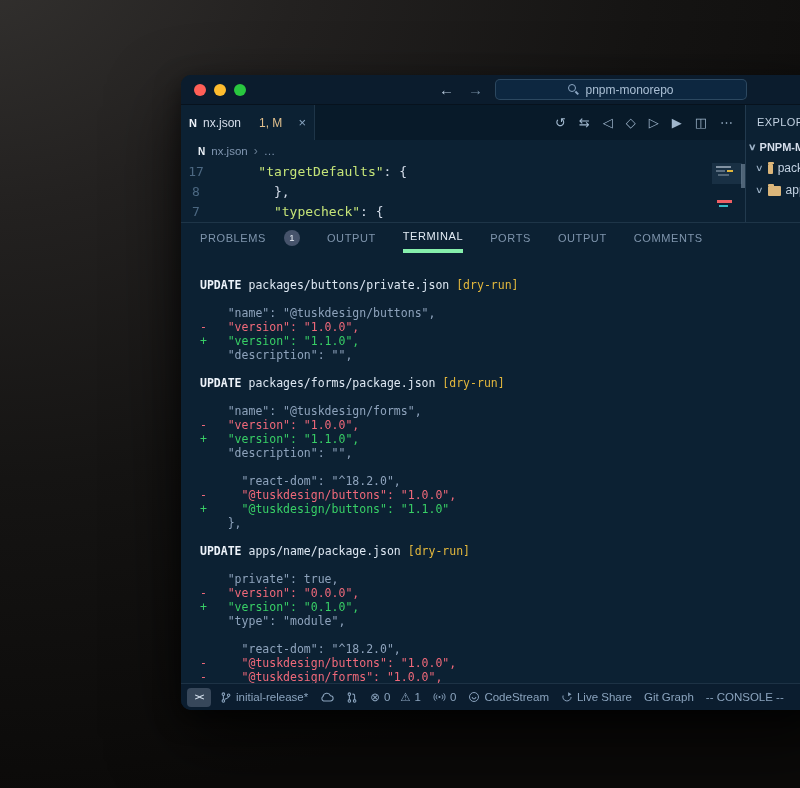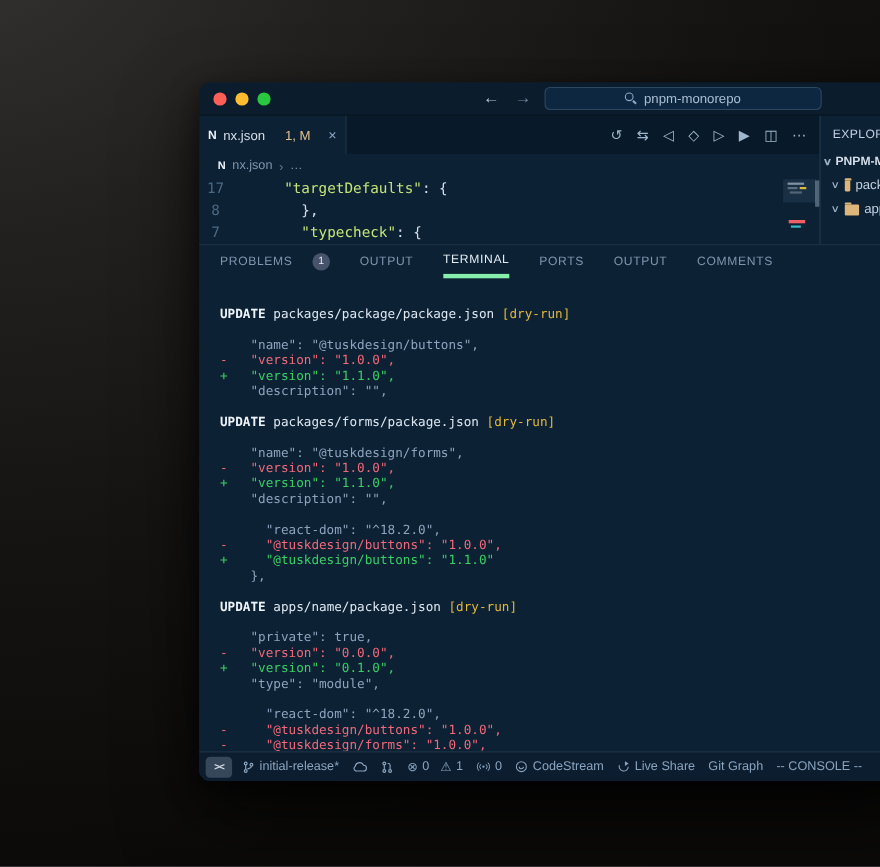--- a/index.html
+++ b/index.html
@@ -203,21 +203,21 @@
         <span>PORTS</span>
       </div>
       <div class="ptab">
         <span>OUTPUT</span>
       </div>
       <div class="ptab">
         <span>COMMENTS</span>
       </div>
     </div>
     <div class="terminal" id="terminal">
-        <div class="tline header"><span class="t-update">UPDATE</span><span class="t-path"> packages/package/package.json </span><span class="t-tag">[dry-run]</span></div>
+        <div class="tline header"><span class="t-update">UPDATE</span><span class="t-path"> packages/buttons/private.json </span><span class="t-tag">[dry-run]</span></div>
         <div class="tline blank">&nbsp;</div>
         <div class="tline context">    "name": "@tuskdesign/buttons",</div>
         <div class="tline removed">-   "version": "1.0.0",</div>
         <div class="tline added">+   "version": "1.1.0",</div>
         <div class="tline context">    "description": "",</div>
         <div class="tline blank">&nbsp;</div>
         <div class="tline header"><span class="t-update">UPDATE</span><span class="t-path"> packages/forms/package.json </span><span class="t-tag">[dry-run]</span></div>
         <div class="tline blank">&nbsp;</div>
         <div class="tline context">    "name": "@tuskdesign/forms",</div>
         <div class="tline removed">-   "version": "1.0.0",</div>

